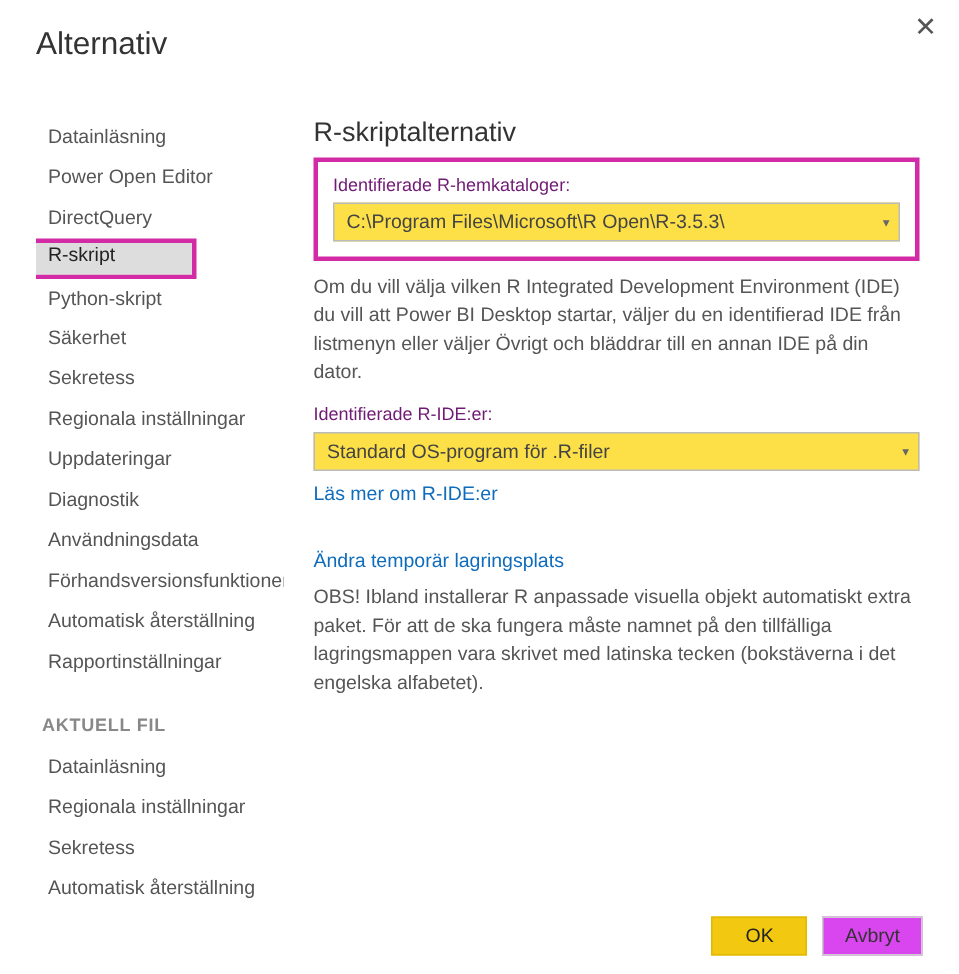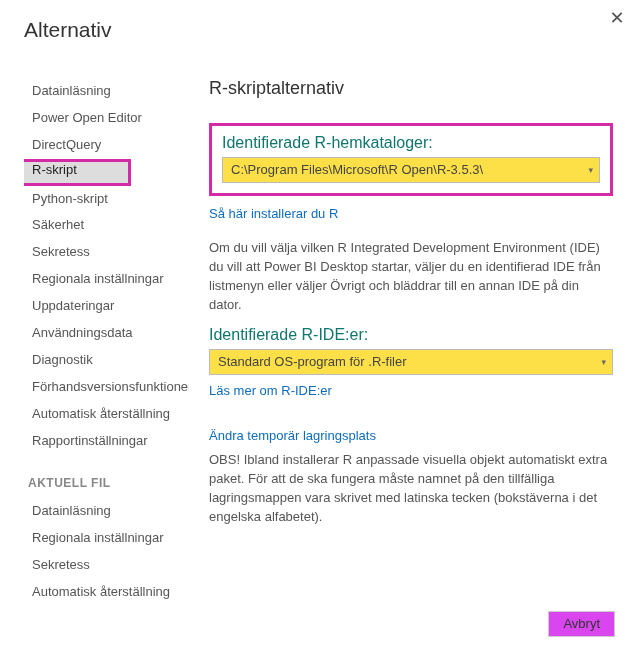--- a/index.html
+++ b/index.html
@@ -78,39 +78,39 @@
   .main {
     flex: 1;
     padding-left: 20px;
     padding-right: 2px;
     overflow-y: auto;
   }
   .main h2 {
     font-size: 18px;
     font-weight: 400;
     color: #333;
-    margin-bottom: 24px;
+    margin-bottom: 6px;
   }
   .main p {
     font-size: 13px;
     color: #555;
     line-height: 1.45;
     margin-bottom: 12px;
   }
   .field-group {
     margin-bottom: 6px;
   }
   .field-group.highlighted {
     border: 3px solid #d32aa5;
     padding: 8px 10px 10px 10px;
     margin-bottom: 8px;
   }
   .field-label {
-    font-size: 16px;
-    color: #0f766e;
+    font-size: 12px;
+    color: #701a75;
     margin-bottom: 5px;
   }
   .select {
     width: 100%;
     border: 1px solid #bbb;
     background: #fde047;
     height: 26px;
     padding: 0 22px 0 8px;
     font-size: 13px;
     color: #444;
@@ -179,22 +179,22 @@
       <div class="nav-item">Power Open Editor</div>
       <div class="nav-item">DirectQuery</div>
       <div class="nav-item-rscript-wrap">
         <div class="nav-item selected">R-skript</div>
       </div>
       <div class="nav-item">Python-skript</div>
       <div class="nav-item">Säkerhet</div>
       <div class="nav-item">Sekretess</div>
       <div class="nav-item">Regionala inställningar</div>
       <div class="nav-item">Uppdateringar</div>
+      <div class="nav-item">Diagnostik</div>
       <div class="nav-item">Användningsdata</div>
-      <div class="nav-item">Diagnostik</div>
       <div class="nav-item">Förhandsversionsfunktioner</div>
       <div class="nav-item">Automatisk återställning</div>
       <div class="nav-item">Rapportinställningar</div>
 
       <div class="section-header second">AKTUELL FIL</div>
 
       <div class="nav-item">Datainläsning</div>
       <div class="nav-item">Regionala inställningar</div>
       <div class="nav-item">Sekretess</div>
       <div class="nav-item">Automatisk återställning</div>
@@ -207,21 +207,20 @@
       <h2>R-skriptalternativ</h2>
 
       <div class="field-group highlighted">
         <div class="field-label">Identifierade R-hemkataloger:</div>
         <div class="select">
           <span>C:\Program Files\Microsoft\R Open\R-3.5.3\</span>
           <span class="chev">▾</span>
         </div>
       </div>
 
-      <span class="link">Så här installerar du R</span>
 
       <p>Om du vill välja vilken R Integrated Development Environment (IDE) du vill att Power BI Desktop startar, väljer du en identifierad IDE från listmenyn eller väljer Övrigt och bläddrar till en annan IDE på din dator.</p>
 
       <div class="field-group">
         <div class="field-label">Identifierade R-IDE:er:</div>
         <div class="select">
           <span>Standard OS-program för .R-filer</span>
           <span class="chev">▾</span>
         </div>
       </div>
@@ -230,16 +229,17 @@
 
       <div>
         <span class="link section-link">Ändra temporär lagringsplats</span>
       </div>
       <p>OBS! Ibland installerar R anpassade visuella objekt automatiskt extra paket. För att de ska fungera måste namnet på den tillfälliga lagringsmappen vara skrivet med latinska tecken (bokstäverna i det engelska alfabetet).</p>
     </div>
 
   </div>
 
   <div class="footer">
+    <div class="btn primary">OK</div>
     <div class="btn">Avbryt</div>
   </div>
 
 </div>
 
 </body></html>

